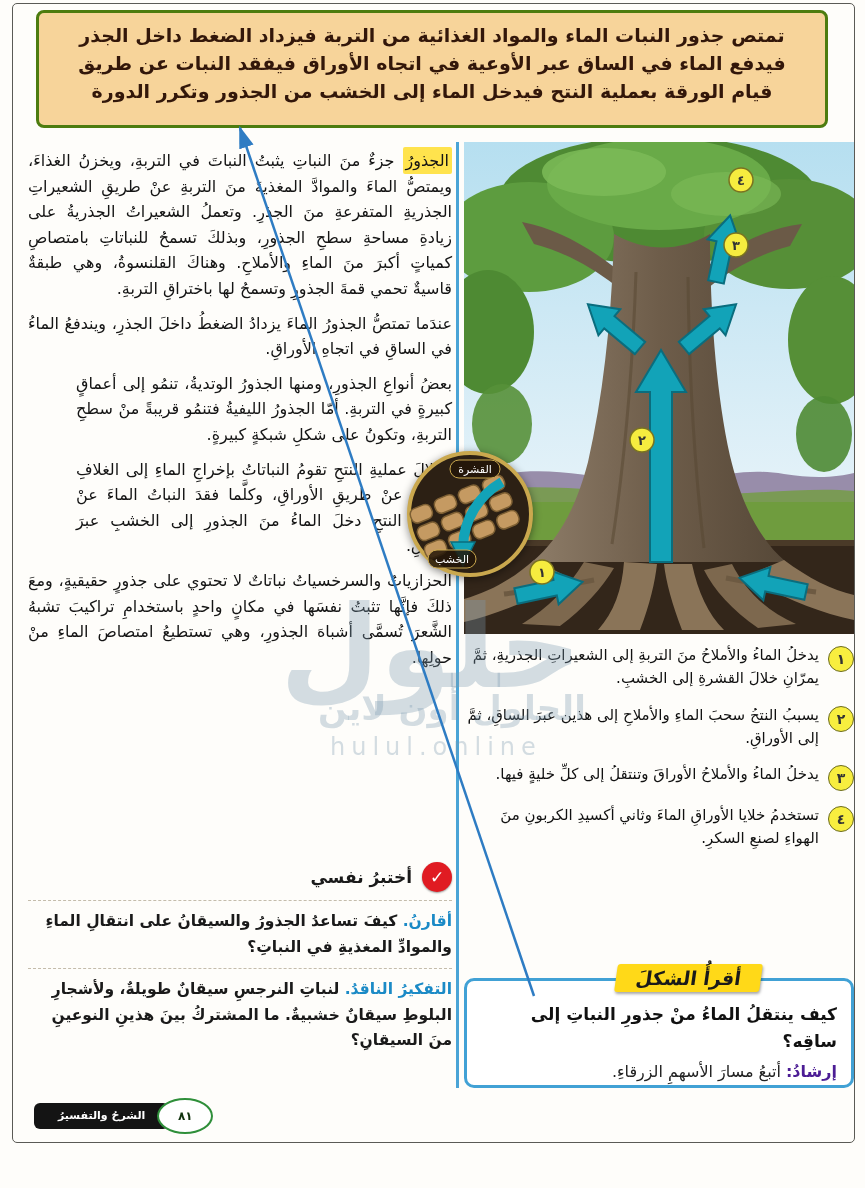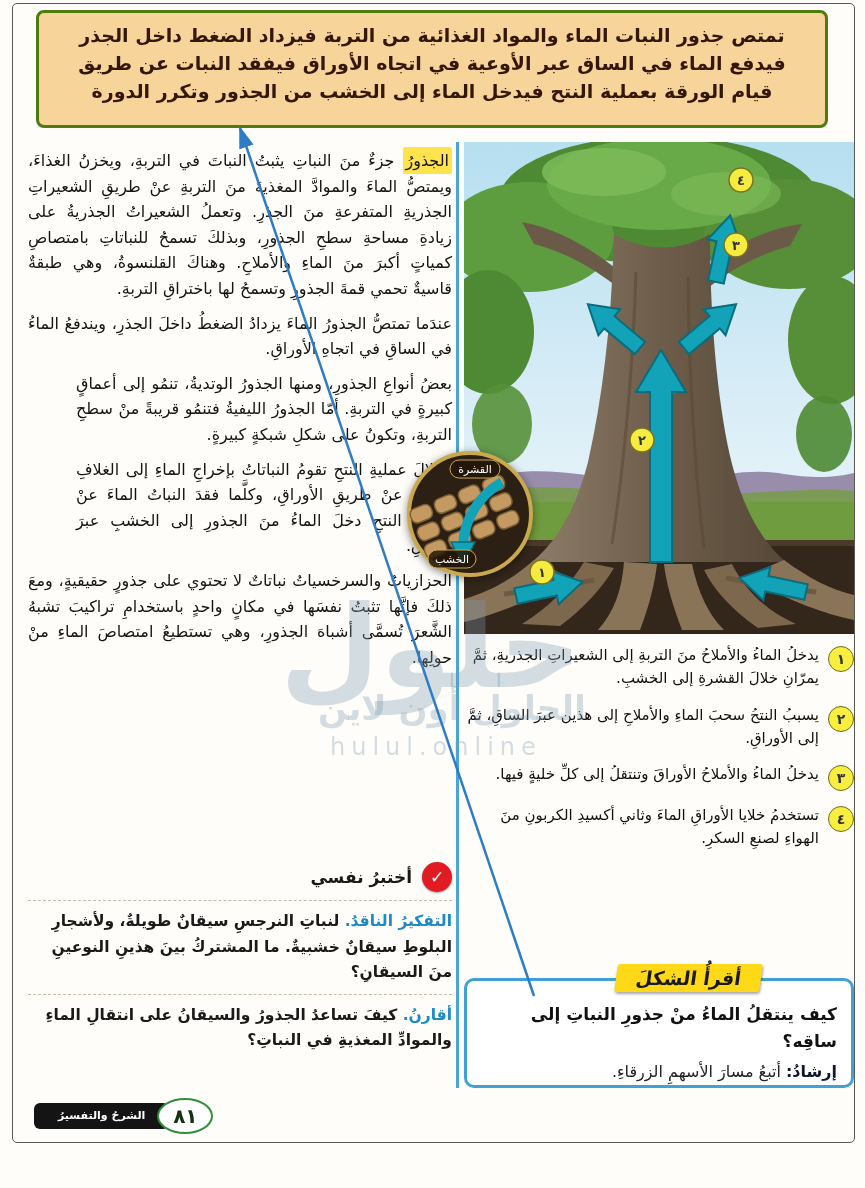--- a/index.html
+++ b/index.html
@@ -51,28 +51,28 @@
 
   
   .read-figure { position:absolute; left:464px; top:978px; width:390px; height:110px;
     border:3px solid #41a1d5; border-radius:10px; background:#fff; direction:rtl;
     padding:20px 14px 6px; z-index:3; }
   .rf-tab { position:absolute; top:-17px; right:90px; background:#ffd918; color:#1a1a1a;
     font-size:19px; font-weight:bold; padding:3px 20px; border-radius:3px;
     transform:skewX(-8deg); box-shadow:1px 2px 3px rgba(0,0,0,.35); }
   .rf-question { font-size:17px; font-weight:bold; color:#111; line-height:1.6; }
   .rf-hint { font-size:16px; line-height:1.6; color:#222; margin-top:4px; }
-  .rf-hint-label { color:#0f172a; font-weight:bold; }
+  .rf-hint-label { color:#4c1d95; font-weight:bold; }
 
   
   .footer { position:absolute; left:34px; top:1098px; display:flex; align-items:center; direction:ltr; }
   .footer-section { background:#141414; color:#fff; font-size:11px; font-weight:bold;
     padding:6px 24px 7px; border-radius:6px; direction:rtl; }
   .footer-page { width:56px; height:36px; background:#fff; border:2.5px solid #2f8f3a; border-radius:50%;
-    display:flex; align-items:center; justify-content:center; font-size:20px; font-weight:bold;
+    display:flex; align-items:center; justify-content:center; font-size:12px; font-weight:bold;
     color:#11330f; margin-left:-12px; z-index:1; }
 
   
   .wm { position:absolute; z-index:8; pointer-events:none; color:rgba(125,155,175,.33); font-weight:bold; }
   .wm-main { left:280px; top:580px; font-size:115px; }
   .wm-sub { left:318px; top:688px; font-size:34px; letter-spacing:2px; }
   .wm-en { left:330px; top:733px; font-size:24px; letter-spacing:6px; font-weight:normal; }
 
   .annotation-layer { position:absolute; left:0; top:0; width:865px; height:1188px; z-index:9; pointer-events:none; }
 
@@ -100,26 +100,26 @@
   </div>
 
   <div class="self-test">
     <div class="self-test-header">
       <span class="check-circle">
           <span>✓</span>
         </span>
       <span class="self-test-title">أختبرُ نفسي</span>
     </div>
     <div class="st-q">
+      <span class="st-label">أقارنُ.</span>
+      <span>كيفَ تساعدُ الجذورُ والسيقانُ على انتقالِ الماءِ والموادِّ المغذيةِ في النباتِ؟</span>
+    </div>
+    <div class="st-q">
       <span class="st-label">التفكيرُ الناقدُ.</span>
       <span>لنباتِ النرجسِ سيقانٌ طويلةٌ، ولأشجارِ البلوطِ سيقانٌ خشبيةٌ. ما المشتركُ بينَ هذينِ النوعينِ منَ السيقانِ؟</span>
-    </div>
-    <div class="st-q">
-      <span class="st-label">أقارنُ.</span>
-      <span>كيفَ تساعدُ الجذورُ والسيقانُ على انتقالِ الماءِ والموادِّ المغذيةِ في النباتِ؟</span>
     </div>
   </div>
 
   <div class="figure-wrap">
     <svg viewBox="0 0 390 492" width="390" height="492">
       <defs>
         <linearGradient id="skyg" x1="0" y1="0" x2="0" y2="1">
           <stop offset="0" stop-color="#b6dff0"></stop>
             <stop offset="1" stop-color="#e7f3f9"></stop>
         </linearGradient>

